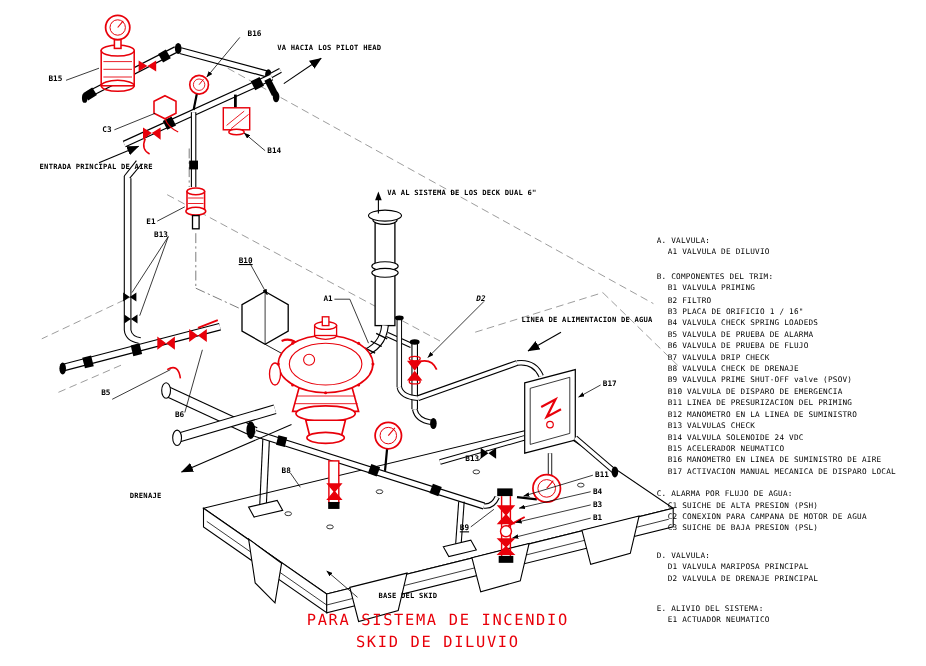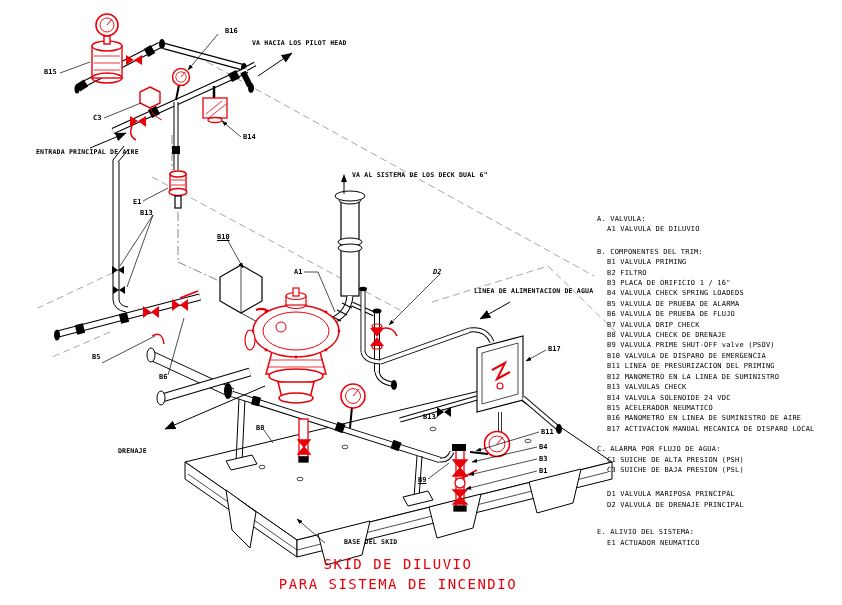--- a/index.html
+++ b/index.html
@@ -433,30 +433,32 @@
         <div class="lg-i">B12 MANOMETRO EN LA LINEA DE SUMINISTRO</div>
         <div class="lg-i">B13 VALVULAS CHECK</div>
         <div class="lg-i">B14 VALVULA SOLENOIDE 24 VDC</div>
         <div class="lg-i">B15 ACELERADOR NEUMATICO</div>
         <div class="lg-i">B16 MANOMETRO EN LINEA DE SUMINISTRO DE AIRE</div>
         <div class="lg-i">B17 ACTIVACION MANUAL MECANICA DE DISPARO LOCAL</div>
       </div>
       <div class="lg-sec">
         <div class="lg-h">C. ALARMA POR FLUJO DE AGUA:</div>
         <div class="lg-i">C1 SUICHE DE ALTA PRESION (PSH)</div>
+        <div class="lg-i">C2 CONEXION PARA CAMPANA DE MOTOR DE AGUA</div>
         <div class="lg-i">C3 SUICHE DE BAJA PRESION (PSL)</div>
       </div>
       <div class="lg-sec">
+        <div class="lg-h">D. VALVULA:</div>
         <div class="lg-i">D1 VALVULA MARIPOSA PRINCIPAL</div>
         <div class="lg-i">D2 VALVULA DE DRENAJE PRINCIPAL</div>
       </div>
       <div class="lg-sec">
         <div class="lg-h">E. ALIVIO DEL SISTEMA:</div>
         <div class="lg-i">E1 ACTUADOR NEUMATICO</div>
       </div>
     </div>
 
 <div id="title">
+  <div>PARA SISTEMA DE INCENDIO</div>
   <div>SKID DE DILUVIO</div>
-  <div>PARA SISTEMA DE INCENDIO</div>
 </div>
 
 </div>
 
 </body></html>

